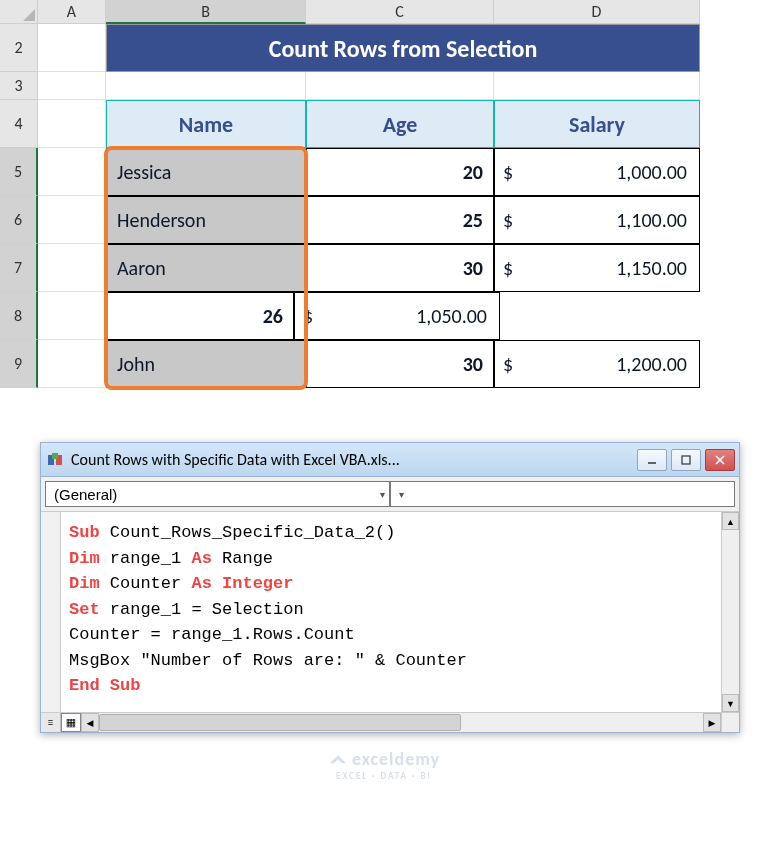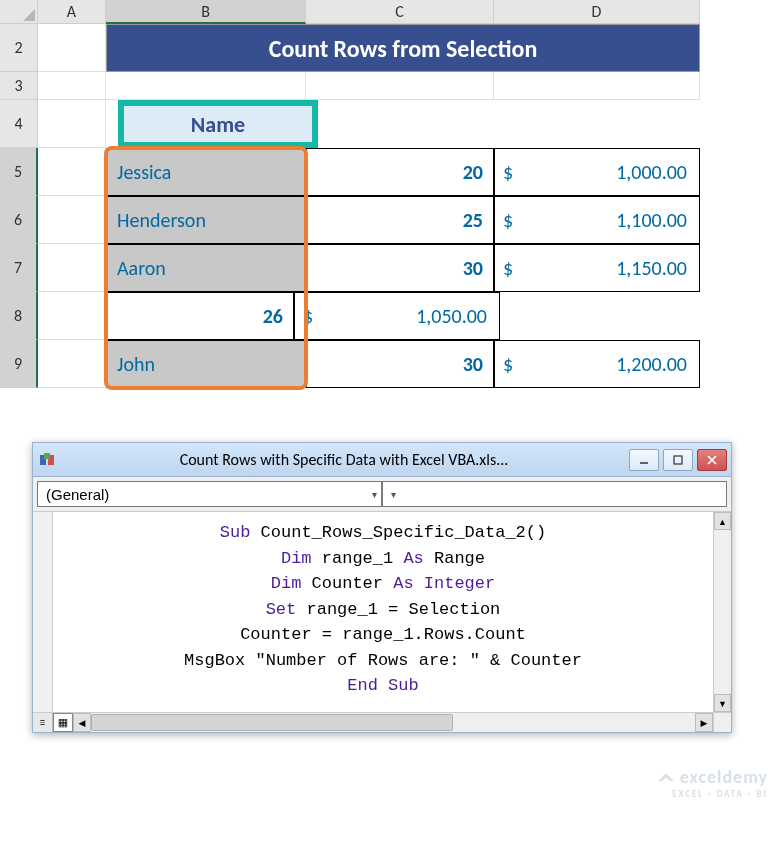--- a/index.html
+++ b/index.html
@@ -29,64 +29,64 @@
 
 .r2 { height: 48px; }
 .r3 { height: 28px; }
 .r4 { height: 48px; }
 .rdata { height: 48px; }
 
 
 .title-cell { background: #374F8F; color: #fff; font-weight: 700; font-size: 24px; justify-content: center; border: 1px solid #999; }
 
 
-.th { background: #DDEBF7; color: #374F8F; font-weight: 700; font-size: 22px; justify-content: center; border: 6px solid #14b8a6; margin-left: 12px; }
-
-
-.td { border: 1px solid #000; font-size: 20px; color: #0369a1; }
+.th { background: #DDEBF7; color: #374F8F; font-weight: 700; font-size: 22px; justify-content: center; border: 1px solid #14b8a6; }
+
+
+.td { border: 1px solid #000; font-size: 20px; color: #0f172a; }
 .td.name { background: #c8c8c8; padding-left: 10px; }
 .td.age { justify-content: flex-end; padding-right: 10px; font-weight: bold; }
 .td.sal { justify-content: space-between; padding: 0 12px 0 8px; }
 
 
 .selection-box { position: absolute; border: 4px solid #ED7D31; border-radius: 8px; pointer-events: none; }
 
 
-.vba-window { position: absolute; left: 32px; top: 442px; width: 700px; background: #fff; border: 1px solid #98b2cf; box-shadow: 0 2px 8px rgba(0,0,0,.3); text-align: center; }
+.vba-window { position: absolute; left: 40px; top: 442px; width: 700px; background: #fff; border: 1px solid #98b2cf; box-shadow: 0 2px 8px rgba(0,0,0,.3); }
 .vba-title { height: 34px; background: linear-gradient(#d4e6f9, #bdd6ef); display: flex; align-items: center; padding: 0 4px; border-bottom: 1px solid #98b2cf; }
 .vba-icon { width: 20px; height: 20px; display: flex; align-items: center; justify-content: center; font-size: 12px; margin-right: 6px; }
 .vba-icon svg { width:16px; height:16px; }
 .vba-title-text { flex: 1; font-size: 16px; color: #000; }
 .wbtn { width: 30px; height: 22px; border: 1px solid #8fa8c2; background: linear-gradient(#f4f9ff,#dde9f7); margin-left: 4px; display: flex; align-items:center; justify-content:center; border-radius: 2px; }
 .wbtn.close { background: linear-gradient(#e48181,#cf5151); border-color:#a63c3c; }
 .wbtn svg { width: 12px; height: 12px; }
 
 .vba-dropdowns { display: flex; padding: 4px; background: #f0f0f0; border-bottom:1px solid #ccc; }
 .vba-dd { flex: 1; height: 26px; background: #fff; border: 1px solid #7a7a7a; display: flex; align-items: center; padding: 0 4px 0 8px; font-size: 15px; font-family: "Segoe UI", Arial, sans-serif; justify-content: space-between; }
 .vba-dd .chev { font-size: 10px; color:#555; }
 
 .vba-code-wrap { display:flex; }
 .vba-gutter { width: 20px; background:#f0f0f0; border-right:1px solid #ccc; }
 .vba-code { flex:1; padding: 8px 8px 4px 8px; font-family: Consolas, "Courier New", monospace; font-size: 17px; line-height: 1.5; white-space: pre; overflow:hidden; min-height: 200px; position:relative; }
-.vba-code .kw { color: #4c1d95; }
+.vba-code .kw { color: #ef4444; font-weight: bold; }
 .vba-scroll-v { width:18px; background:#efefef; border-left:1px solid #ccc; display:flex; flex-direction:column; }
 .vba-scroll-v .arr { height:18px; background:#e2e2e2; border:1px solid #bcbcbc; display:flex;align-items:center;justify-content:center;font-size:9px;}
 .vba-scroll-v .track {flex:1; background:#efefef;}
 
 .vba-bottom { display:flex; height:20px; background:#efefef; border-top:1px solid #ccc;}
 .vba-toggle { width:20px; border-right:1px solid #bbb; display:flex;align-items:center;justify-content:center; font-size:11px; background:#e8e8e8;}
 .vba-toggle.active { background:#fff; border:1px solid #888; }
 .vba-scroll-h { flex:1; display:flex; }
 .vba-scroll-h .arr { width:18px; background:#e2e2e2; border:1px solid #bcbcbc; display:flex;align-items:center;justify-content:center;font-size:9px;}
 .vba-scroll-h .track {flex:1; position:relative;}
 .vba-scroll-h .thumb { position:absolute; left:0; top:1px; bottom:1px; width:60%; background:#d4d4d4; border:1px solid #b0b0b0; border-radius:2px;}
 .vba-corner { width:18px; background:#efefef; border-left:1px solid #ccc;}
 
 
-.watermark { position: absolute; left: 0; right: 0; top: 766px; text-align: center; color: #c2d1dc; font-size: 18px; font-weight:600; letter-spacing:1px; display:flex; flex-direction:column; align-items:flex-end; pointer-events:none; opacity:.65;}
+.watermark { position: absolute; left: 0; right: 0; top: 748px; text-align: center; color: #c2d1dc; font-size: 18px; font-weight:600; letter-spacing:1px; display:flex; flex-direction:column; align-items:center; pointer-events:none; opacity:.65;}
 .watermark .sub { font-size:9px; letter-spacing:2px; color:#c2d1dc; }
 .watermark svg { width:20px; height:16px; margin-bottom:-2px;}
 </style>
 </head>
 <body>
 
 <div class="sheet">
   <div class="col-labels">
     <div class="corner"></div>
     <div class="clab cA">A</div>
@@ -106,20 +106,22 @@
     <div class="cell cA r3"></div>
     <div class="cell cB r3"></div>
     <div class="cell cC r3"></div>
     <div class="cell cD r3"></div>
   </div>
 
   <div class="row r4">
     <div class="rlab r4">4</div>
     <div class="cell cA r4"></div>
     <div class="cell th cB r4">Name</div>
+    <div class="cell th cC r4">Age</div>
+    <div class="cell th cD r4">Salary</div>
   </div>
 
   <div class="row rdata">
     <div class="rlab rdata selected">5</div>
     <div class="cell cA rdata"></div>
     <div class="cell td name cB rdata">Jessica</div>
     <div class="cell td age cC rdata">20</div>
     <div class="cell td sal cD rdata">
         <span>$</span>
         <span>1,000.00</span>

